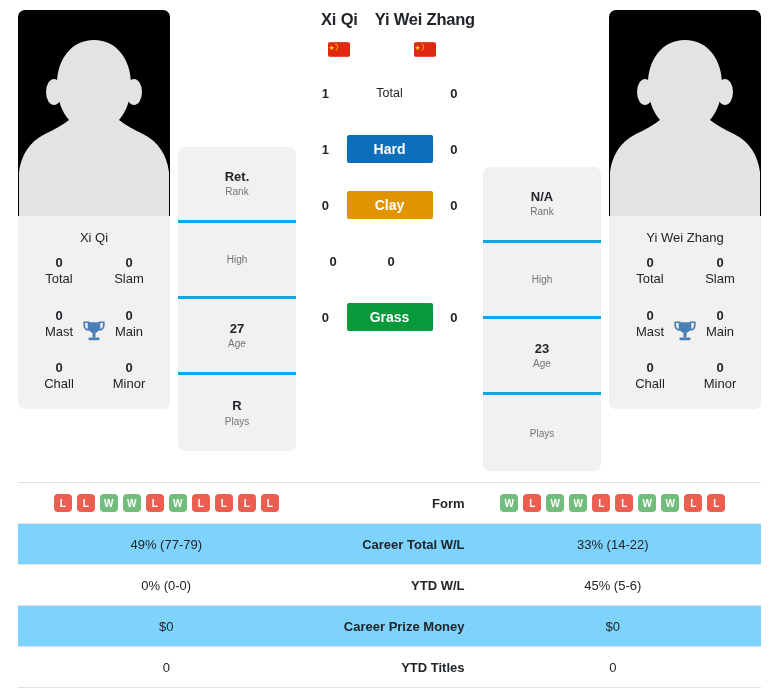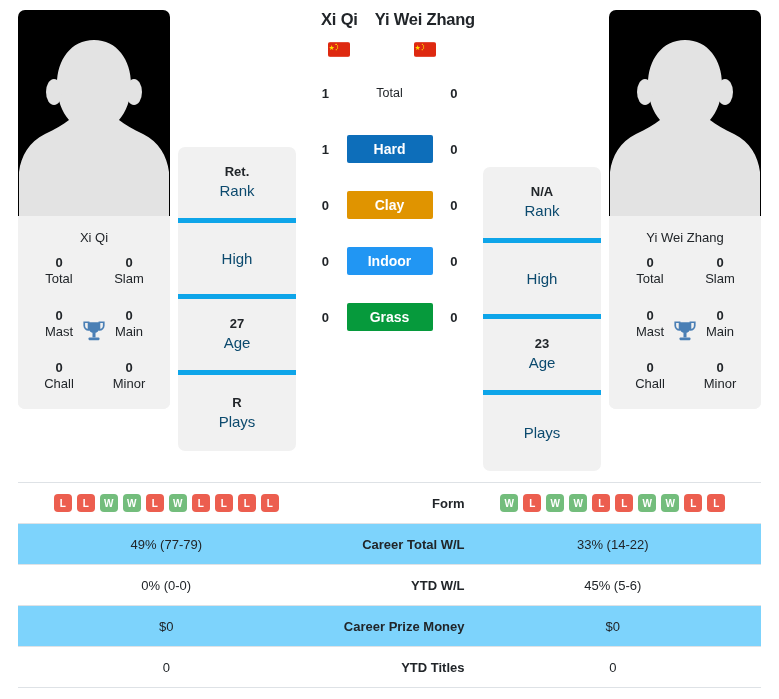--- a/index.html
+++ b/index.html
@@ -85,28 +85,28 @@
     overflow: hidden;
   }
   .info-col.left  { margin-top: 137px; }
   .info-col.right { margin-top: 157px; }
   .info-cell {
     height: 76px;
     display: flex;
     flex-direction: column;
     align-items: center;
     justify-content: center;
-    border-bottom: 5px solid #0ea5e9;
+    border-bottom: 3px solid #0ea5e9;
   }
   .info-cell:last-child { border-bottom: none; }
   .info-val {
     font-size: 13px; font-weight: bold; color: #212529; line-height: 1.3;
   }
   .info-lbl {
-    font-size: 15px; color: #0c4a6e; line-height: 1.3;
+    font-size: 10px; color: #737373; line-height: 1.3;
   }
 
   
   .center-col {
     flex: 1 1 auto;
     display: flex;
     flex-direction: column;
     align-items: stretch;
     padding-top: 0;
     min-width: 0;
@@ -331,23 +331,20 @@
         </div>
         <div class="srow">
           <div class="num">0</div>
           <div class="chip-wrap">
             <div class="chip" style="background:#e09400">Clay</div>
           </div>
           <div class="num">0</div>
         </div>
         <div class="srow">
           <div class="num">0</div>
-          <div class="chip-wrap">
-            <div class="chip" style="background:#2196f3">Indoor</div>
-          </div>
           <div class="num">0</div>
         </div>
         <div class="srow">
           <div class="num">0</div>
           <div class="chip-wrap">
             <div class="chip" style="background:#069a3c">Grass</div>
           </div>
           <div class="num">0</div>
         </div>
       </div>

